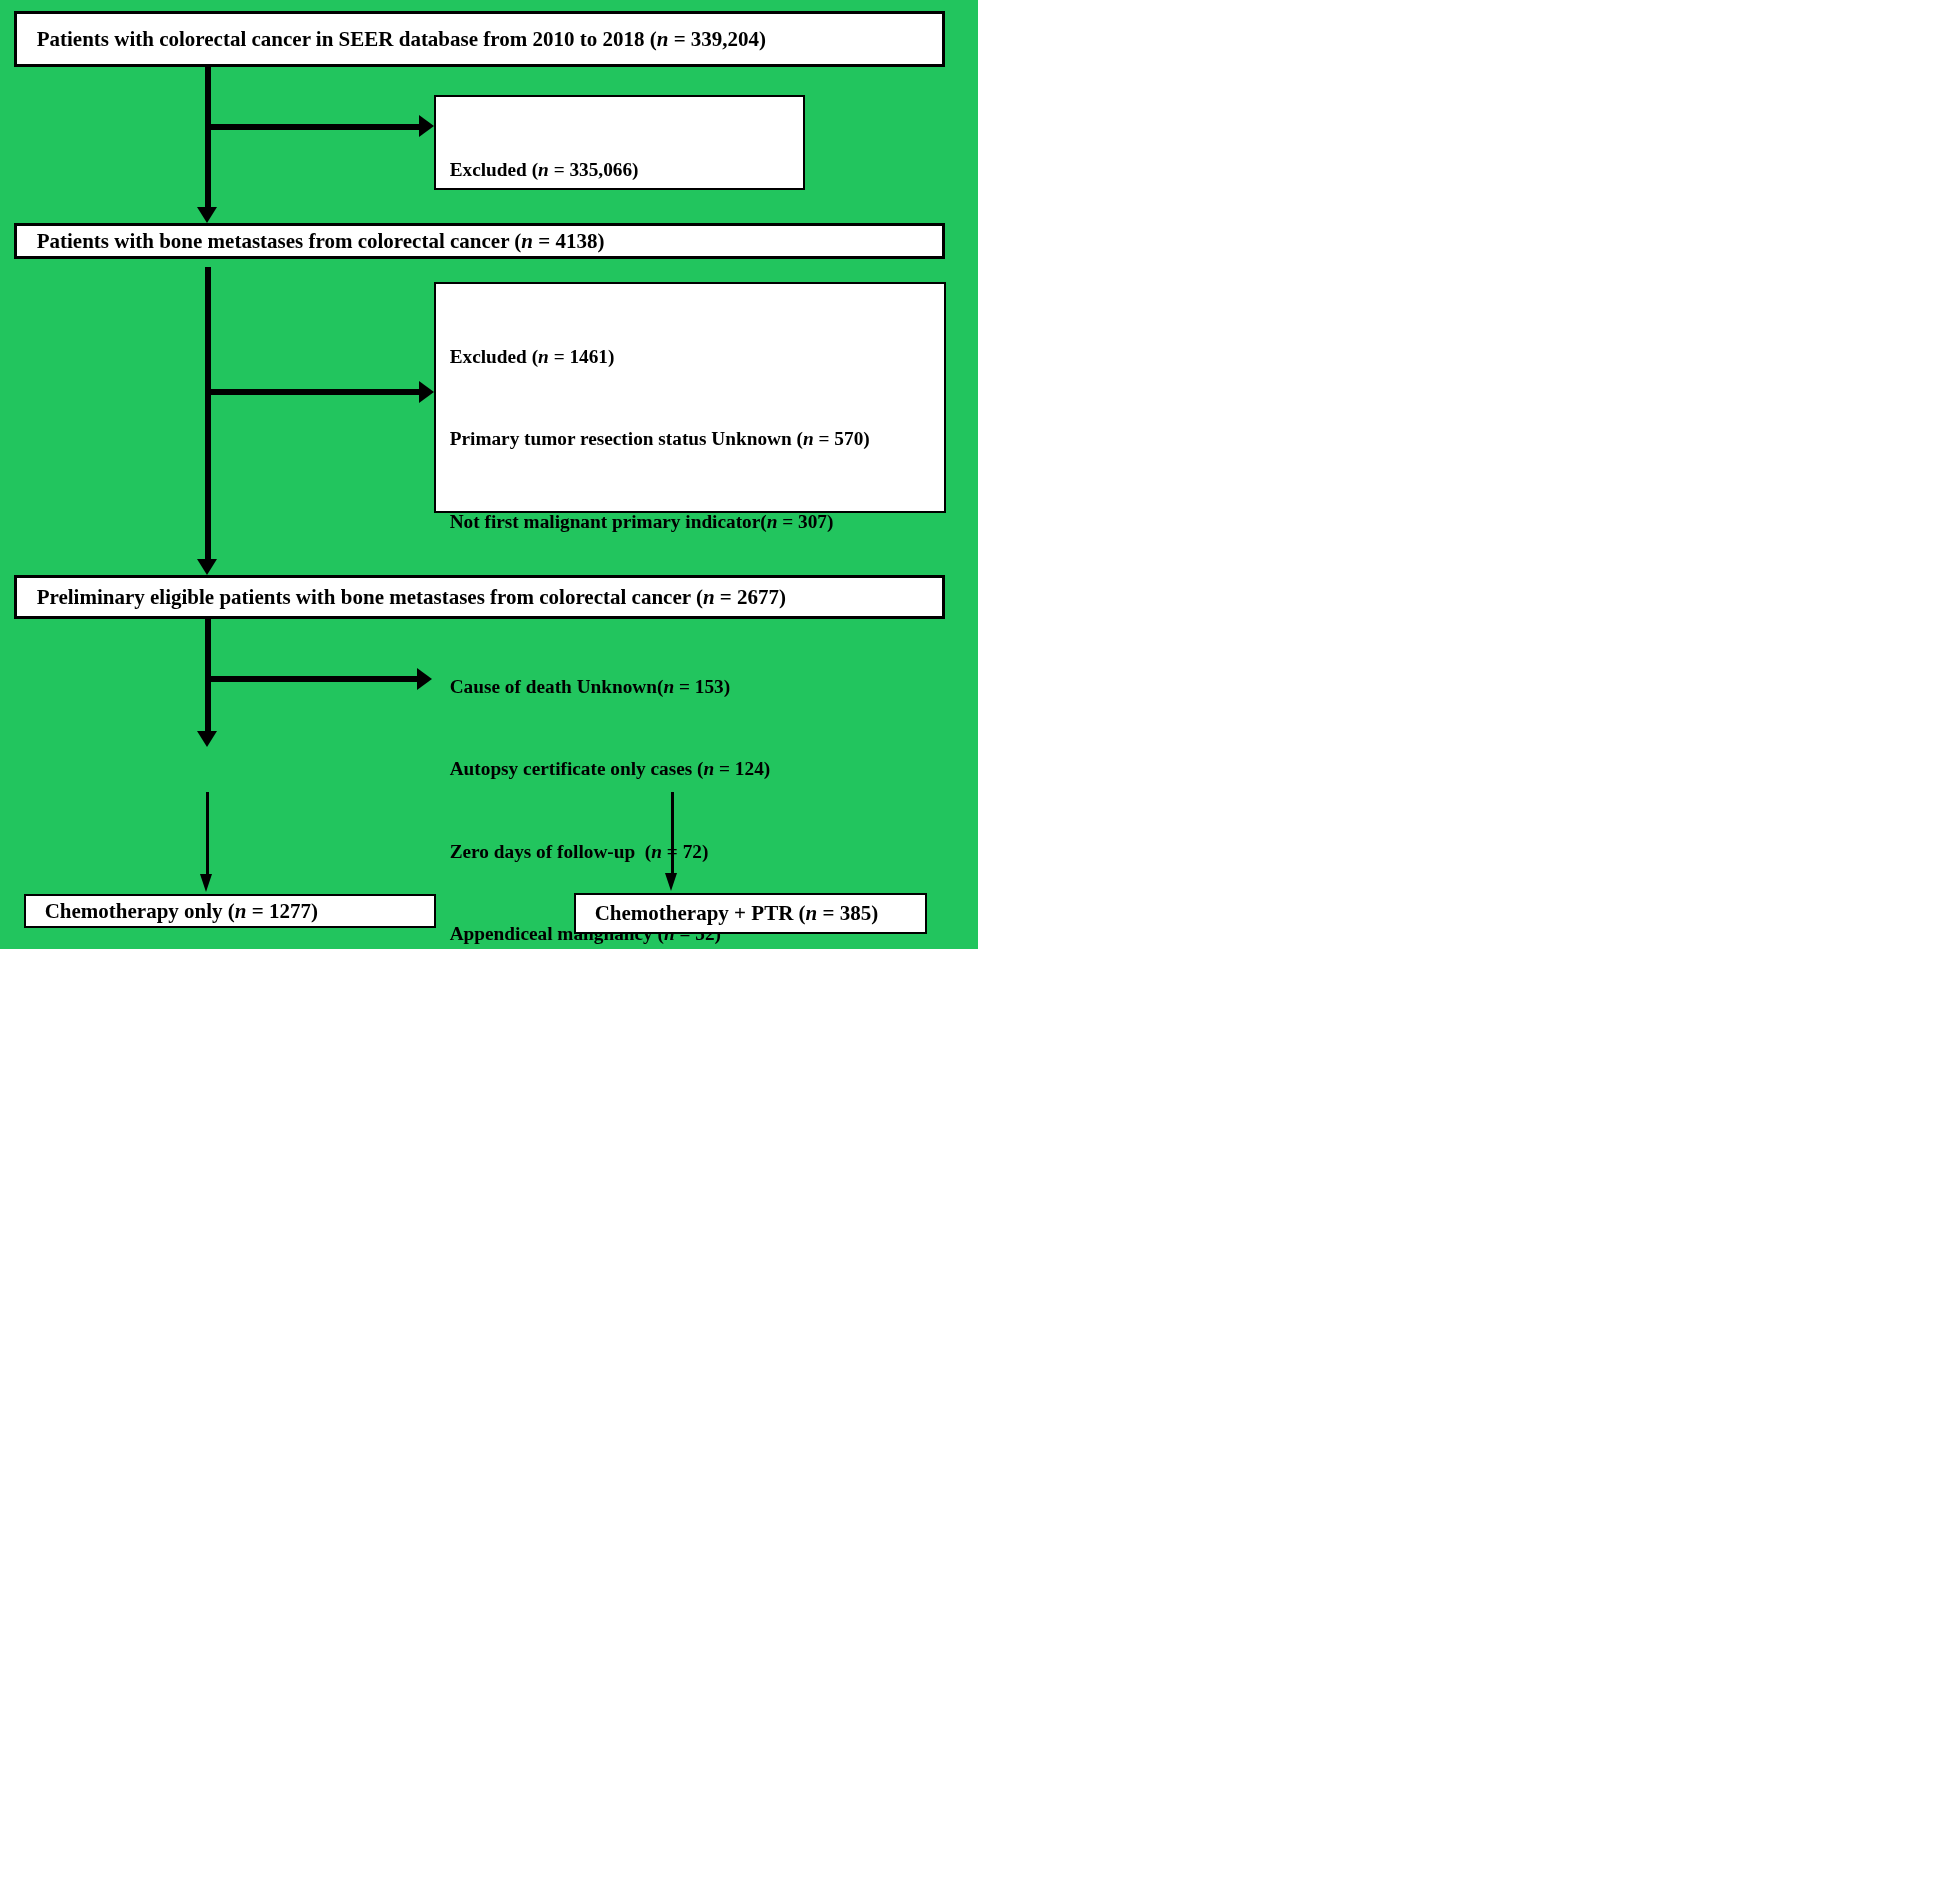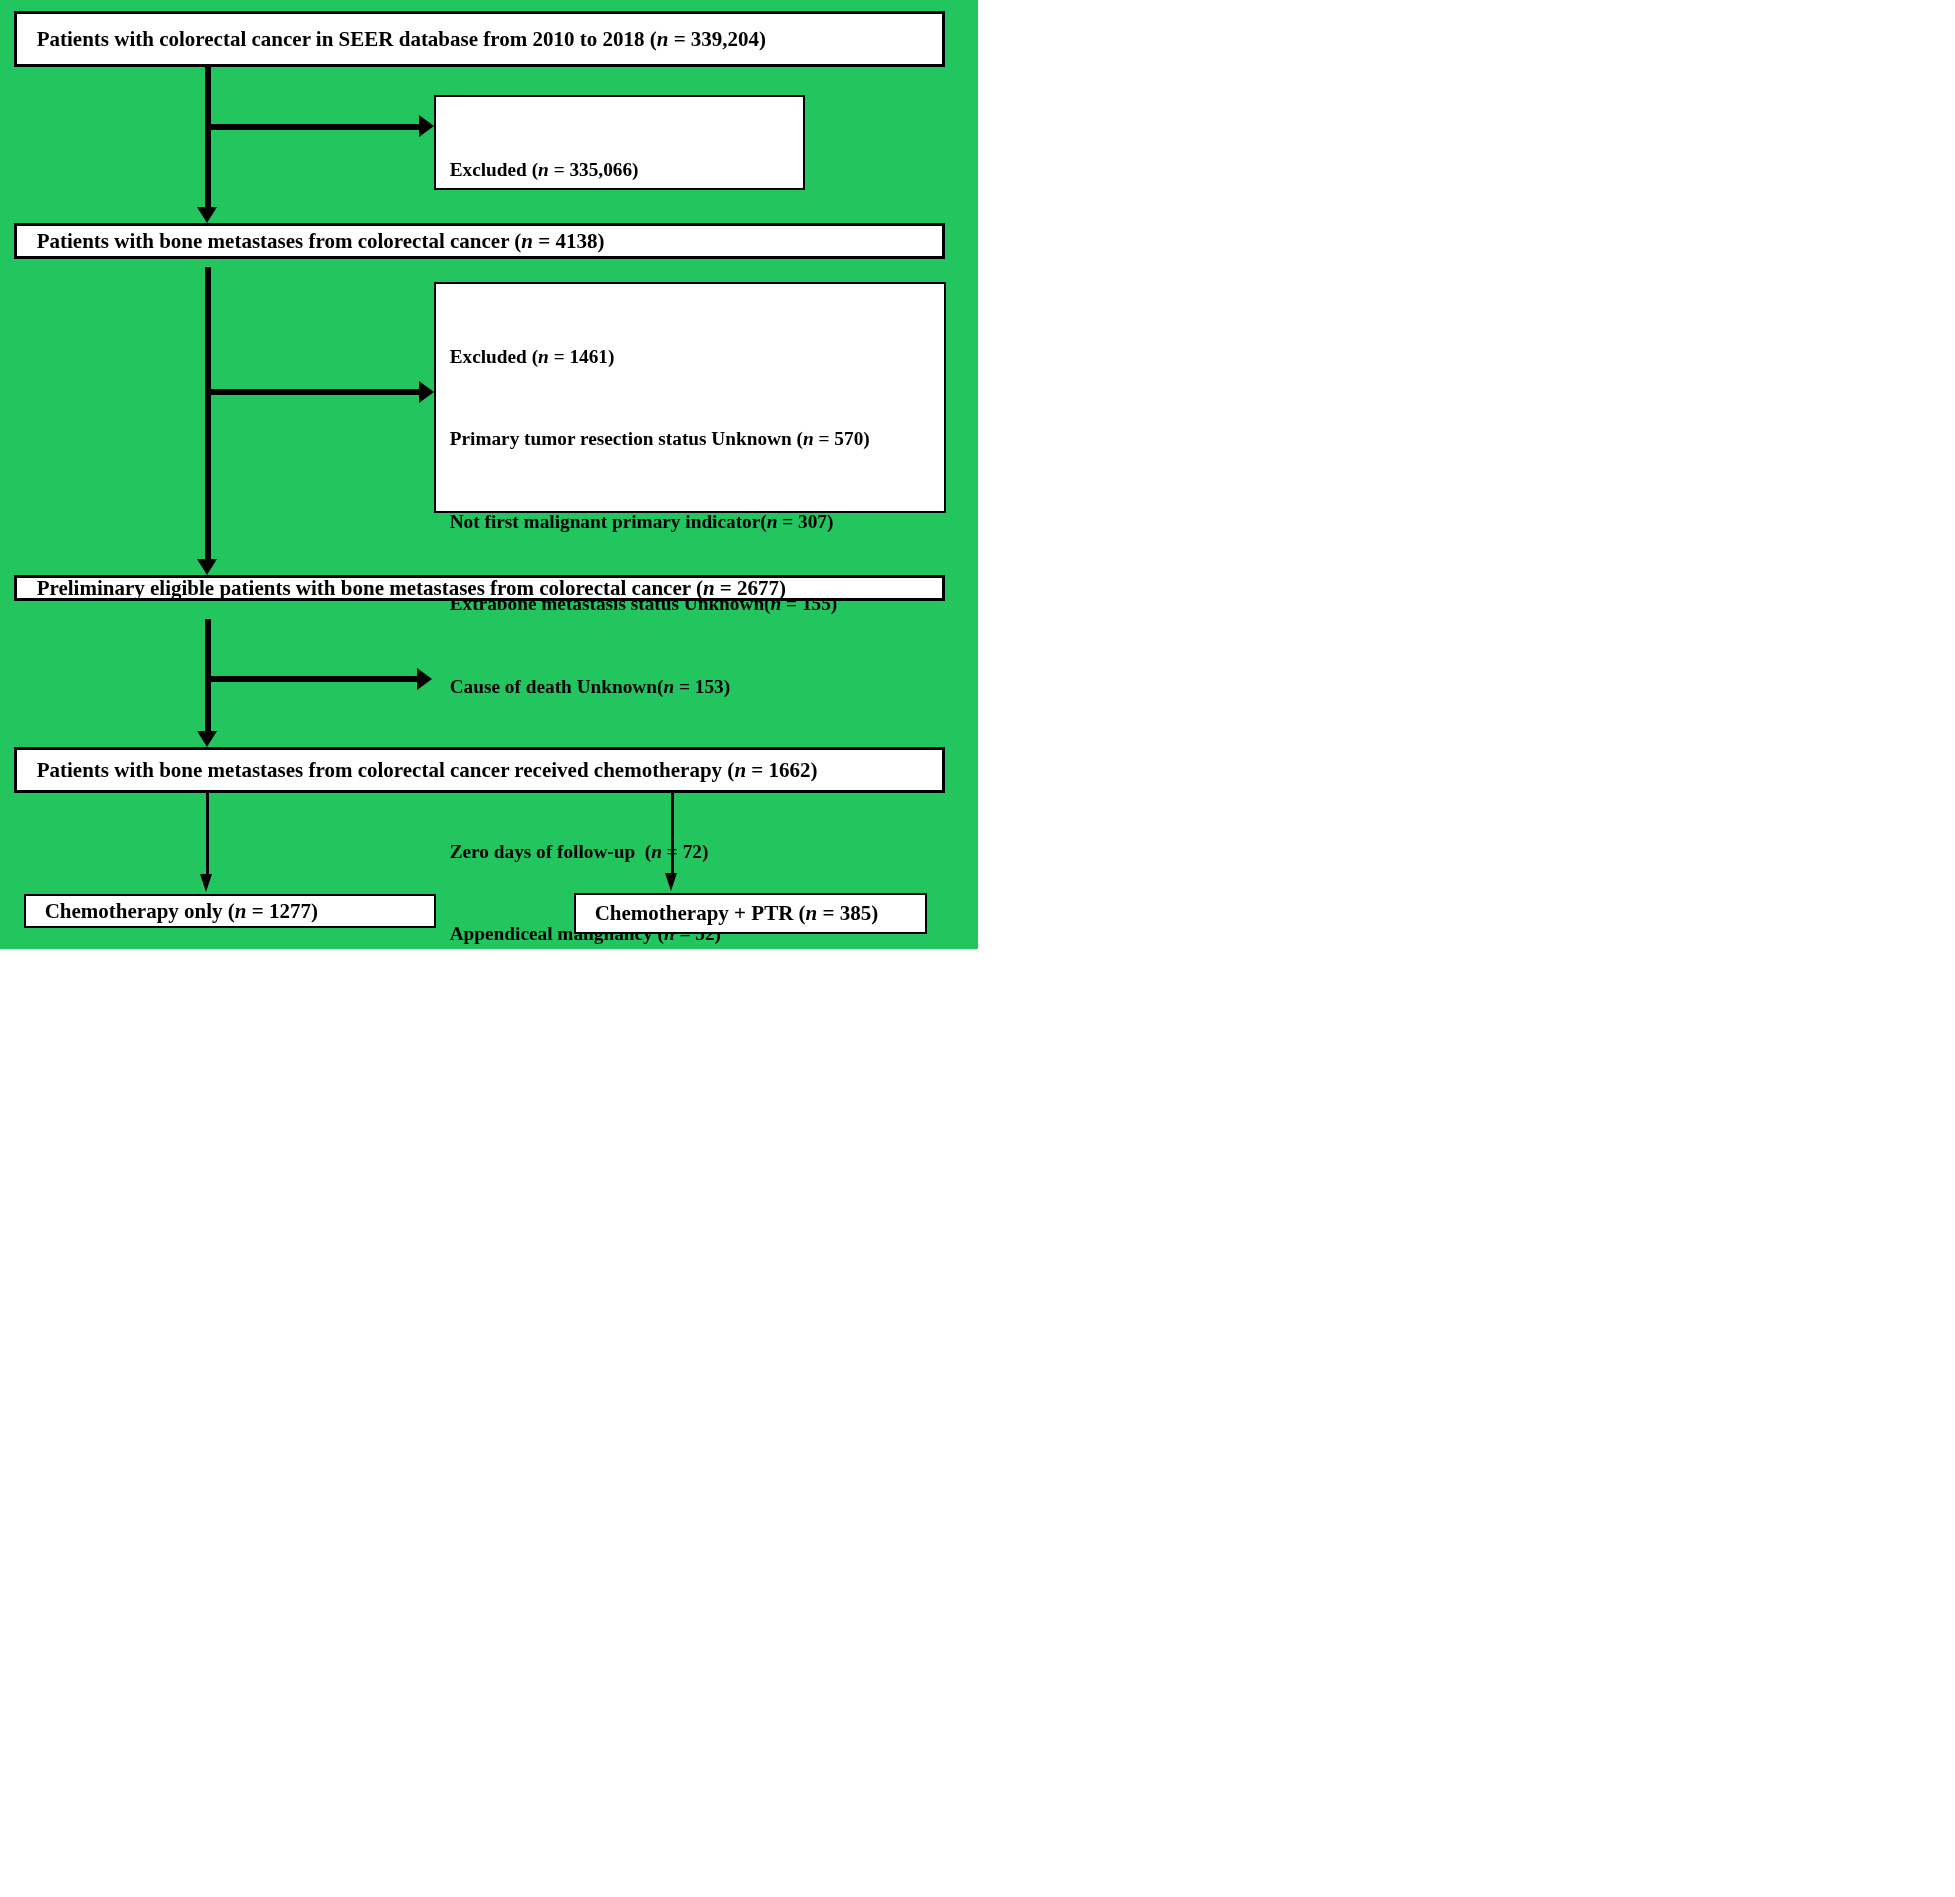--- a/index.html
+++ b/index.html
@@ -104,33 +104,30 @@
       <div class="line"><span>Not first malignant primary indicator(</span><i>n</i><span> = 307)</span></div>
       <div class="line"><span>Extrabone metastasis status Unknown(</span><i>n</i><span> = 155)</span></div>
       <div class="line"><span>Cause of death Unknown(</span><i>n</i><span> = 153)</span></div>
       <div class="line"><span>Autopsy certificate only cases (</span><i>n</i><span> = 124)</span></div>
       <div class="line"><span>Zero days of follow-up  (</span><i>n</i><span> = 72)</span></div>
       <div class="line"><span>Appendiceal malignancy (</span><i>n</i><span> = 52)</span></div>
       <div class="line"><span>Primary tumor location Unknow (</span><i>n</i><span> = 28)</span></div>
     </div>
   </div>
 
-  <div class="box" style="left:13.7px; top:575px; width:931px; height:26px;">
+  <div class="box" style="left:13.7px; top:575px; width:931px; height:44px;">
     <div class="txt"><span>Preliminary eligible patients with bone metastases from colorectal cancer (</span><i>n</i><span> = 2677)</span></div>
   </div>
 
   <div class="shaft-v" style="left:205px; top:619px; height:114px;"></div>
   <div class="head-down" style="left:197px; top:731px;"></div>
   <div class="shaft-h" style="left:207px; top:676px; width:211px;"></div>
   <div class="head-right" style="left:417px; top:668px;"></div>
 
 
-  <div class="box" style="left:13.7px; top:747px; width:931px; height:46px;">
-    <div class="txt"><span>Patients with bone metastases from colorectal cancer received chemotherapy (</span><i>n</i><span> = 1662)</span></div>
-  </div>
 
   <div class="shaft-v thin" style="left:206px; top:792px; height:84px;"></div>
   <div class="head-down slim" style="left:200px; top:874px;"></div>
   <div class="shaft-v thin" style="left:671px; top:792px; height:83px;"></div>
   <div class="head-down slim" style="left:665px; top:873px;"></div>
 
   <div class="box small" style="left:24px; top:894px; width:412px; height:34px; border-width:2.5px;">
     <div class="txt"><span>Chemotherapy only (</span><i>n</i><span> = 1277)</span></div>
   </div>
 

